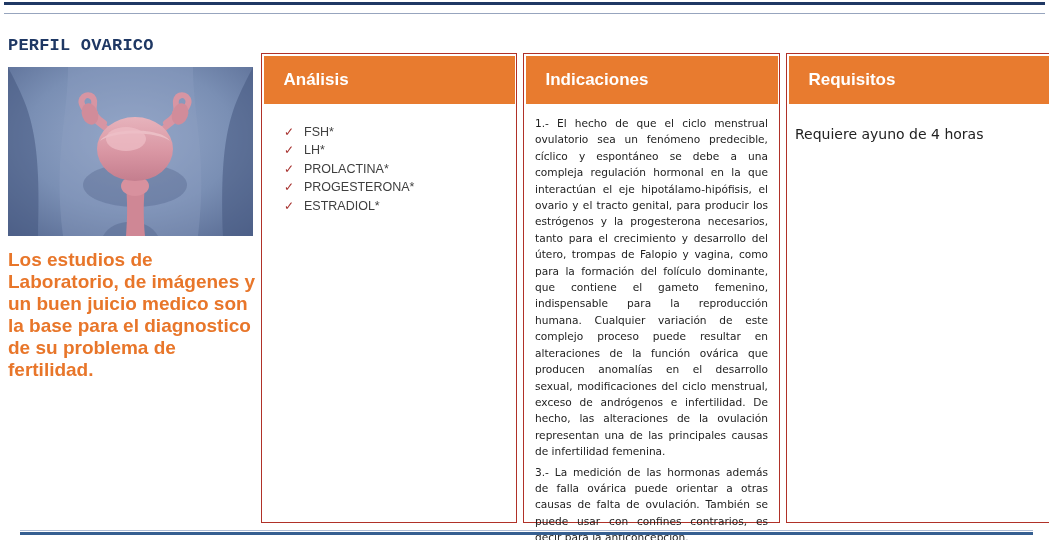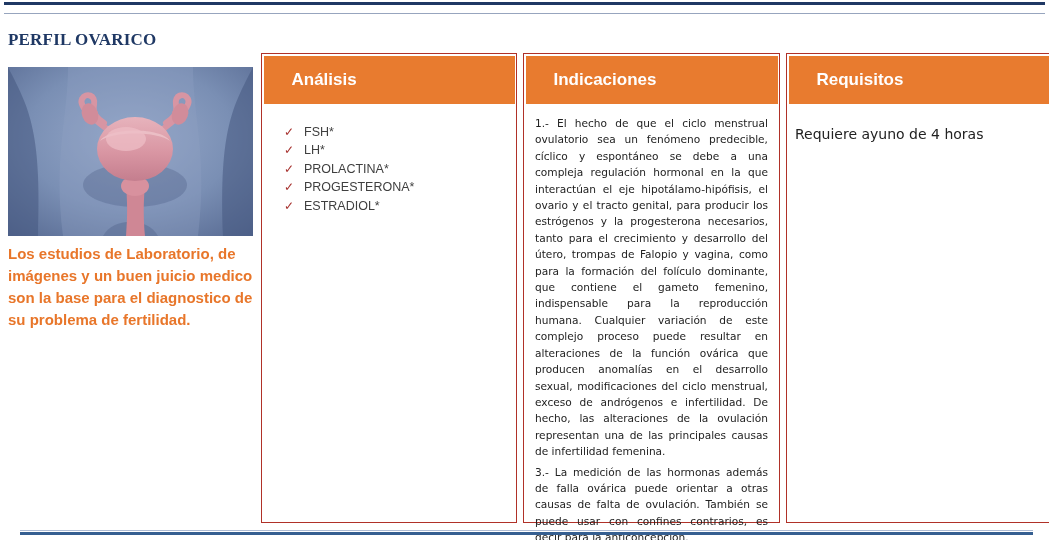--- a/index.html
+++ b/index.html
@@ -7,46 +7,46 @@
     position:relative; width:1049px; height:540px; background:#ffffff;
     font-family:"DejaVu Sans", sans-serif; overflow:hidden;
   }
   .rule { position:absolute; }
   .rule-top-thick { left:4px; right:4px; top:2px; height:2.5px; background:#1F3864; }
   .rule-top-thin  { left:4px; right:4px; top:13px; height:1px; background:#97A5BE; }
   .rule-bottom-light { left:20px; right:16px; top:530px; height:1px; background:#AEBCD4; }
   .rule-bottom-dark  { left:20px; right:16px; top:532px; height:2.5px; background:#365F91; }
 
   .title {
-    position:absolute; left:8px; top:30px; margin:0;
-    font-family:Liberation Serif, serif; font-weight:bold;
+    position:absolute; left:8px; top:36px; margin:0;
+    font-family:Liberation Mono, monospace; font-weight:bold;
     font-size:17px; color:#1F3864; letter-spacing:0.2px;
   }
 
   .anatomy { position:absolute; left:8px; top:67px; width:245px; height:169px; margin:0; }
   .anatomy svg { display:block; }
 
   .note {
-    position:absolute; left:8px; top:243px; width:252px; margin:0;
+    position:absolute; left:8px; top:249px; width:252px; margin:0;
     font-family:"Liberation Sans", sans-serif; font-weight:bold;
-    font-size:15px; line-height:22px; color:#E8762A;
+    font-size:19px; line-height:22px; color:#E8762A;
   }
 
   .card {
     position:absolute; top:53px; height:470px; background:#ffffff;
     border:1px solid #B03128; box-sizing:border-box;
   }
   .card-analisis     { left:261px; width:256px; }
   .card-indicaciones { left:523px; width:257px; }
   .card-requisitos   { left:786px; width:292px; }
 
   .card-header {
     margin:1.5px; height:48px; background:#E87B2F; color:#ffffff;
     font-family:"Liberation Sans", sans-serif; font-weight:bold; font-size:17px;
-    display:flex; align-items:center; padding-left:28px; box-sizing:border-box;
+    display:flex; align-items:center; padding-left:20px; box-sizing:border-box;
   }
 
   .check-list { margin:22px 0 0 0; padding:0; list-style:none; }
   .check-list li {
     display:flex; align-items:baseline; margin:0 8px 5.5px 22px;
     font-family:"Liberation Sans", sans-serif; font-size:12.5px;
     line-height:13px; color:#3F3F3F;
   }
   .check-list .check { width:20px; flex:0 0 20px; color:#A83431; font-size:12px; }
 

